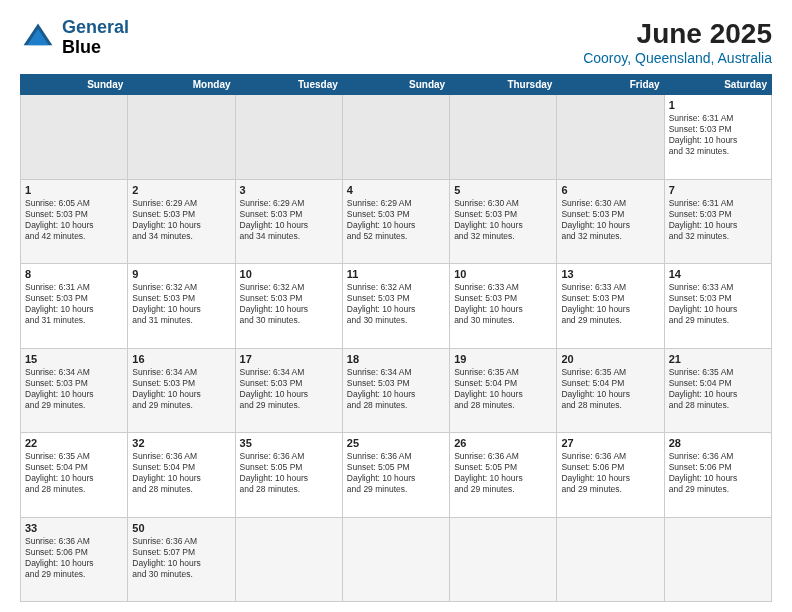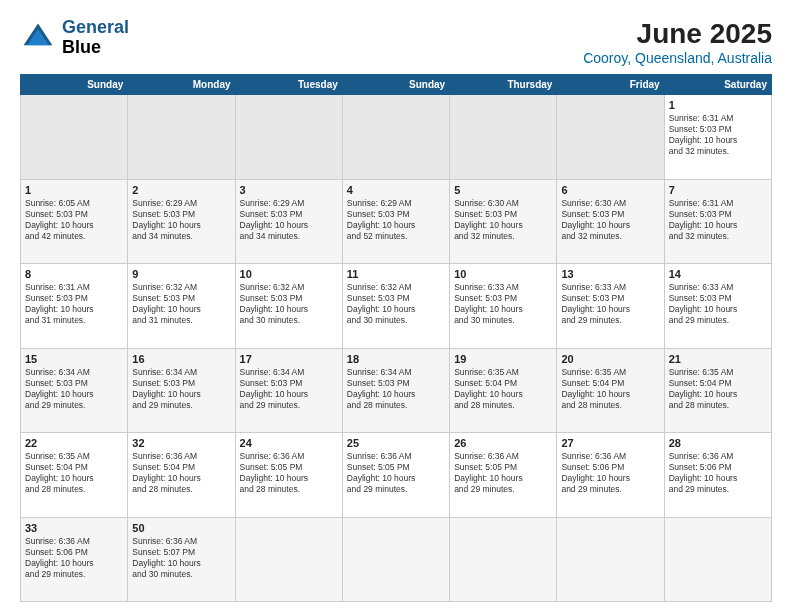--- a/index.html
+++ b/index.html
@@ -352,21 +352,21 @@
           <td>
             <span class="day-num">32</span>
             <div>
               <div>Sunrise: 6:36 AM</div>
               <div>Sunset: 5:04 PM</div>
               <div>Daylight: 10 hours</div>
               <div>and 28 minutes.</div>
             </div>
           </td>
           <td>
-            <span class="day-num">24</span>
+            <span class="day-num">35</span>
             <div>
               <div>Sunrise: 6:36 AM</div>
               <div>Sunset: 5:05 PM</div>
               <div>Daylight: 10 hours</div>
               <div>and 28 minutes.</div>
             </div>
           </td>
           <td>
             <span class="day-num">25</span>
             <div>

